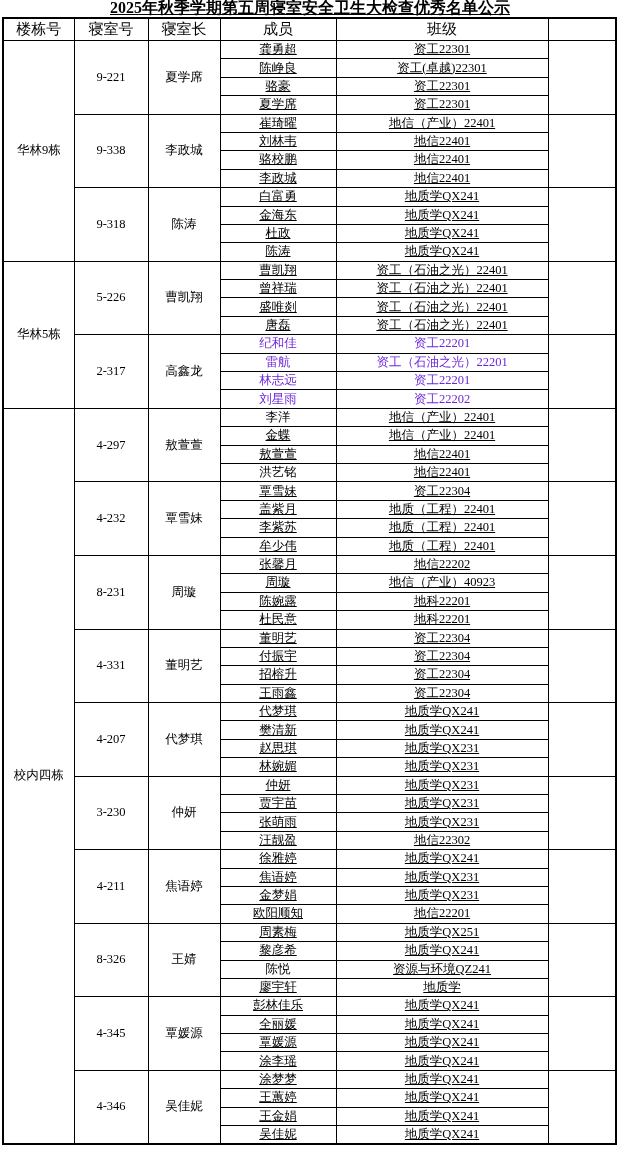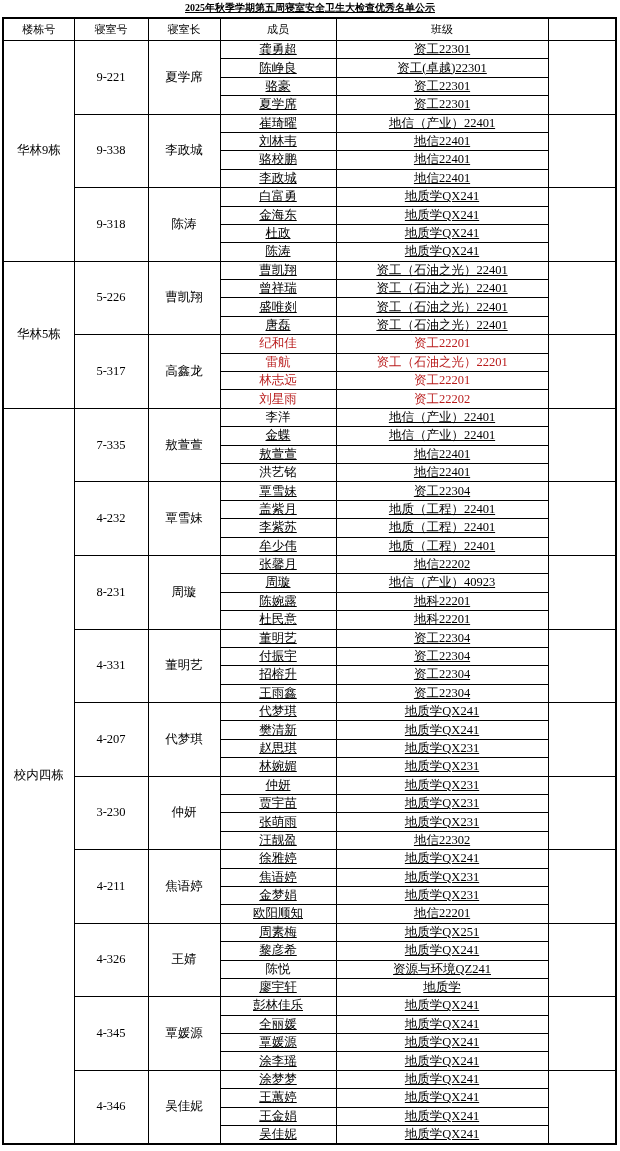--- a/index.html
+++ b/index.html
@@ -7,48 +7,48 @@
     position:relative;
     width:620px;height:1151px;
     background:#ffffff;
     font-family:"Liberation Serif","DejaVu Serif",serif;
     color:#000;
     overflow:hidden;
   }
   .title{
     height:17px;line-height:16px;
     text-align:center;
-    font-size:10px;font-weight:bold;
+    font-size:16px;font-weight:bold;
     text-decoration:underline;
     white-space:nowrap;
   }
   table.sheet{
     border-collapse:collapse;
     table-layout:fixed;
     margin-left:2px;
     width:613px;
     border:2px solid #000;
   }
   table.sheet th, table.sheet td{
     border:1px solid #000;
     padding:0;
     text-align:center;
     vertical-align:middle;
     overflow:hidden;
     white-space:nowrap;
   }
   table.sheet th{
     font-weight:normal;
-    font-size:11px;
+    font-size:15px;
     height:21px;
   }
   tbody tr{height:18.4px;}
   tbody td{font-size:12.5px;line-height:1.05;}
   td.u{text-decoration:underline;}
-  td.dim{color:#b91c1c;margin-top:12px;}
+  td.dim{color:#6d28d9;margin-top:12px;}
 </style>
 </head>
 <body>
 
 <div class="page">
   <div class="title">2025年秋季学期第五周寝室安全卫生大检查优秀名单公示</div>
   <table class="sheet">
     <colgroup>
       <col style="width:71px">
       <col style="width:74px">
@@ -140,41 +140,41 @@
         </tr>
         <tr>
           <td class="u">盛唯剡</td>
           <td class="u">资工（石油之光）22401</td>
         </tr>
         <tr>
           <td class="u">唐磊</td>
           <td class="u">资工（石油之光）22401</td>
         </tr>
         <tr>
-          <td rowspan="4">5-317</td>
+          <td rowspan="4">2-317</td>
           <td rowspan="4">高鑫龙</td>
           <td class="dim">纪和佳</td>
           <td class="dim">资工22201</td>
           <td rowspan="4"></td>
         </tr>
         <tr>
           <td class="dim">雷航</td>
           <td class="dim">资工（石油之光）22201</td>
         </tr>
         <tr>
           <td class="dim">林志远</td>
           <td class="dim">资工22201</td>
         </tr>
         <tr>
           <td class="dim">刘星雨</td>
           <td class="dim">资工22202</td>
         </tr>
         <tr>
           <td rowspan="40">校内四栋</td>
-          <td rowspan="4">7-335</td>
+          <td rowspan="4">4-297</td>
           <td rowspan="4">敖萱萱</td>
           <td>李洋</td>
           <td class="u">地信（产业）22401</td>
           <td rowspan="4"></td>
         </tr>
         <tr>
           <td class="u">金蝶</td>
           <td class="u">地信（产业）22401</td>
         </tr>
         <tr>
@@ -293,21 +293,21 @@
         </tr>
         <tr>
           <td class="u">金梦娟</td>
           <td class="u">地质学QX231</td>
         </tr>
         <tr>
           <td class="u">欧阳顺知</td>
           <td class="u">地信22201</td>
         </tr>
         <tr>
-          <td rowspan="4">4-326</td>
+          <td rowspan="4">8-326</td>
           <td rowspan="4">王婧</td>
           <td class="u">周素梅</td>
           <td class="u">地质学QX251</td>
           <td rowspan="4"></td>
         </tr>
         <tr>
           <td class="u">黎彦希</td>
           <td class="u">地质学QX241</td>
         </tr>
         <tr>

